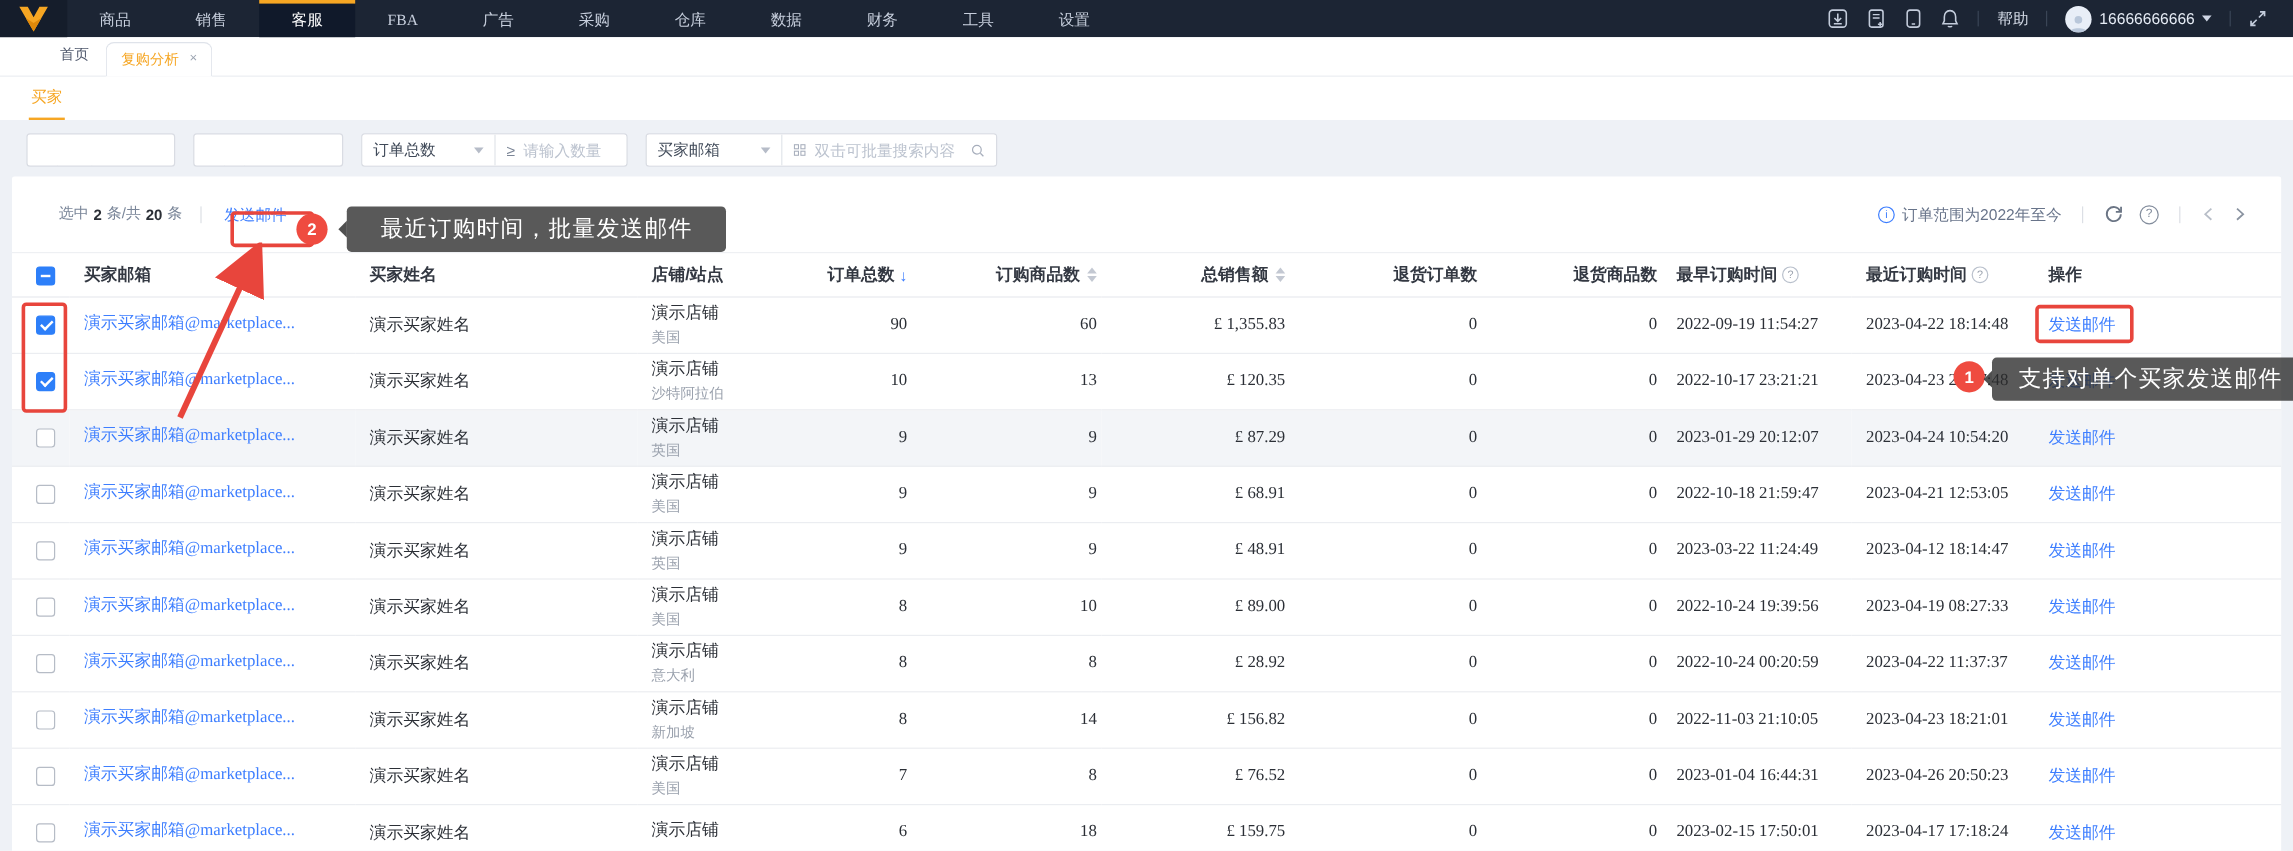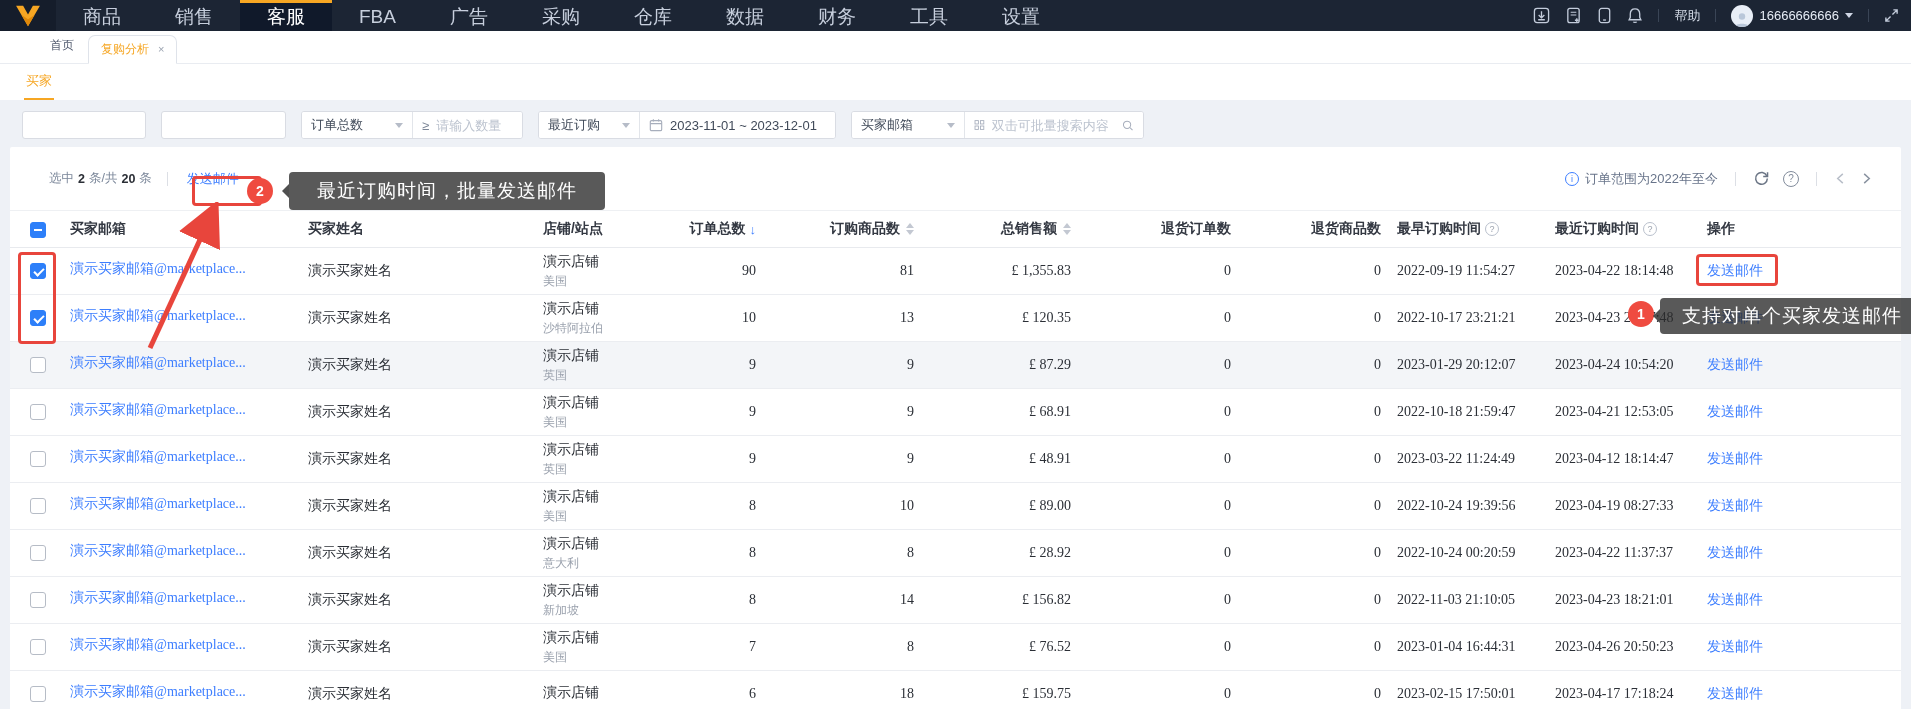--- a/index.html
+++ b/index.html
@@ -4,23 +4,23 @@
 <style>
   * { margin:0; padding:0; box-sizing:border-box; }
   html,body { width:1911px; height:709px; overflow:hidden; }
   body { font-family:"Liberation Sans","DejaVu Sans",sans-serif; font-size:13px; color:#2b2f36; background:#eef1f6; }
   a { text-decoration:none; }
 
   
   .navbar { height:31px; background:#1c2534; display:flex; align-items:stretch; }
   .logo-box { width:56px; display:flex; align-items:center; justify-content:center; background:#151d2b; }
   .nav-menu { display:flex; align-items:stretch; }
-  .nav-item { padding:0 27px; display:flex; align-items:center; color:#c7cfdd; font-size:19px; cursor:pointer; border-top:3px solid transparent; }
+  .nav-item { padding:0 27px; display:flex; align-items:center; color:#c7cfdd; font-size:13px; cursor:pointer; border-top:3px solid transparent;font-family:Liberation Serif, serif; }
   .nav-item.active { background:#10192a; color:#fff; border-top:3px solid #f6a623; }
-  .nav-right { margin-left:auto; display:flex; align-items:center; gap:15px; padding-right:12px; color:#c3ccdb; }
+  .nav-right { margin-left:auto; display:flex; align-items:center; gap:15px; padding-right:22px; color:#c3ccdb; }
   .nav-right svg { display:block; }
   .nav-divider { width:1px; height:13px; background:#3a4556; }
   .nav-help { font-size:13px; color:#d2d9e5; cursor:pointer; }
   .avatar { width:22px; height:22px; border-radius:50%; background:#e8eef7; display:flex; align-items:flex-end; justify-content:center; overflow:hidden; }
   .account { display:flex; align-items:center; gap:6px; cursor:pointer; }
   .account-phone { color:#e6ecf5; font-size:13px; }
   .caret-down { width:0; height:0; border-left:4px solid transparent; border-right:4px solid transparent; border-top:5px solid #cfd6e4; }
 
   
   .tabbar { height:33px; background:#fff; border-bottom:1px solid #e9ecf1; display:flex; align-items:flex-end; padding-left:36px; }
@@ -184,37 +184,20 @@
       </div>
     </div>
     <div class="fgroup" style="width:222px">
       <div class="fselect sel-dark" style="width:110px">
         <span>订单总数</span>
         <span class="chev"></span>
       </div>
       <div class="fcell" style="flex:1">
         <span class="gte">≥</span>
         <input class="f-input" placeholder="请输入数量" style="">
-      </div>
-    </div>
-    <div class="fgroup" style="width:298px">
-      <div class="fselect sel-dark" style="width:100px">
-        <span>最近订购</span>
-        <span class="chev"></span>
-      </div>
-      <div class="fcell" style="flex:1">
-        <svg class="icon-gray" width="14" height="14" viewBox="0 0 16 16">
-            <rect x="1.5" y="3" width="13" height="11.5" rx="1.5" fill="none" stroke="currentColor" stroke-width="1.3"></rect>
-            <path d="M1.5 6.5 H14.5 M5 1.5 V4 M11 1.5 V4" stroke="currentColor" stroke-width="1.3"></path>
-          </svg>
-        <span class="datetext">
-          <span>2023-11-01</span>
-          <span>~</span>
-          <span>2023-12-01</span>
-        </span>
       </div>
     </div>
     <div class="fgroup" style="width:293px">
       <div class="fselect sel-dark" style="width:112px">
         <span>买家邮箱</span>
         <span class="chev"></span>
       </div>
       <div class="fcell" style="flex:1">
         <svg class="icon-gray" width="14" height="14" viewBox="0 0 16 16">
             <rect x="1.5" y="1.5" width="5" height="5" fill="none" stroke="currentColor" stroke-width="1.3"></rect>
@@ -328,21 +311,21 @@
       <tbody>
           <tr>
     <td class="c-cb"><span class="cb checked"></span></td>
     <td class="c-email"><a class="lnk" href="#">演示买家邮箱@marketplace...</a></td>
     <td>演示买家姓名</td>
     <td>
       <div class="store-line">演示店铺</div>
       <div class="site-line">美国</div>
     </td>
     <td class="num">90</td>
-    <td class="num">81</td>
+    <td class="num">60</td>
     <td class="num">£ 1,355.83</td>
     <td class="num">0</td>
     <td class="num">0</td>
     <td>2022-09-19 11:54:27</td>
     <td>2023-04-22 18:14:48</td>
     <td><a class="lnk" href="#">发送邮件</a></td>
   </tr>
           <tr>
     <td class="c-cb"><span class="cb checked"></span></td>
     <td class="c-email"><a class="lnk" href="#">演示买家邮箱@marketplace...</a></td>

